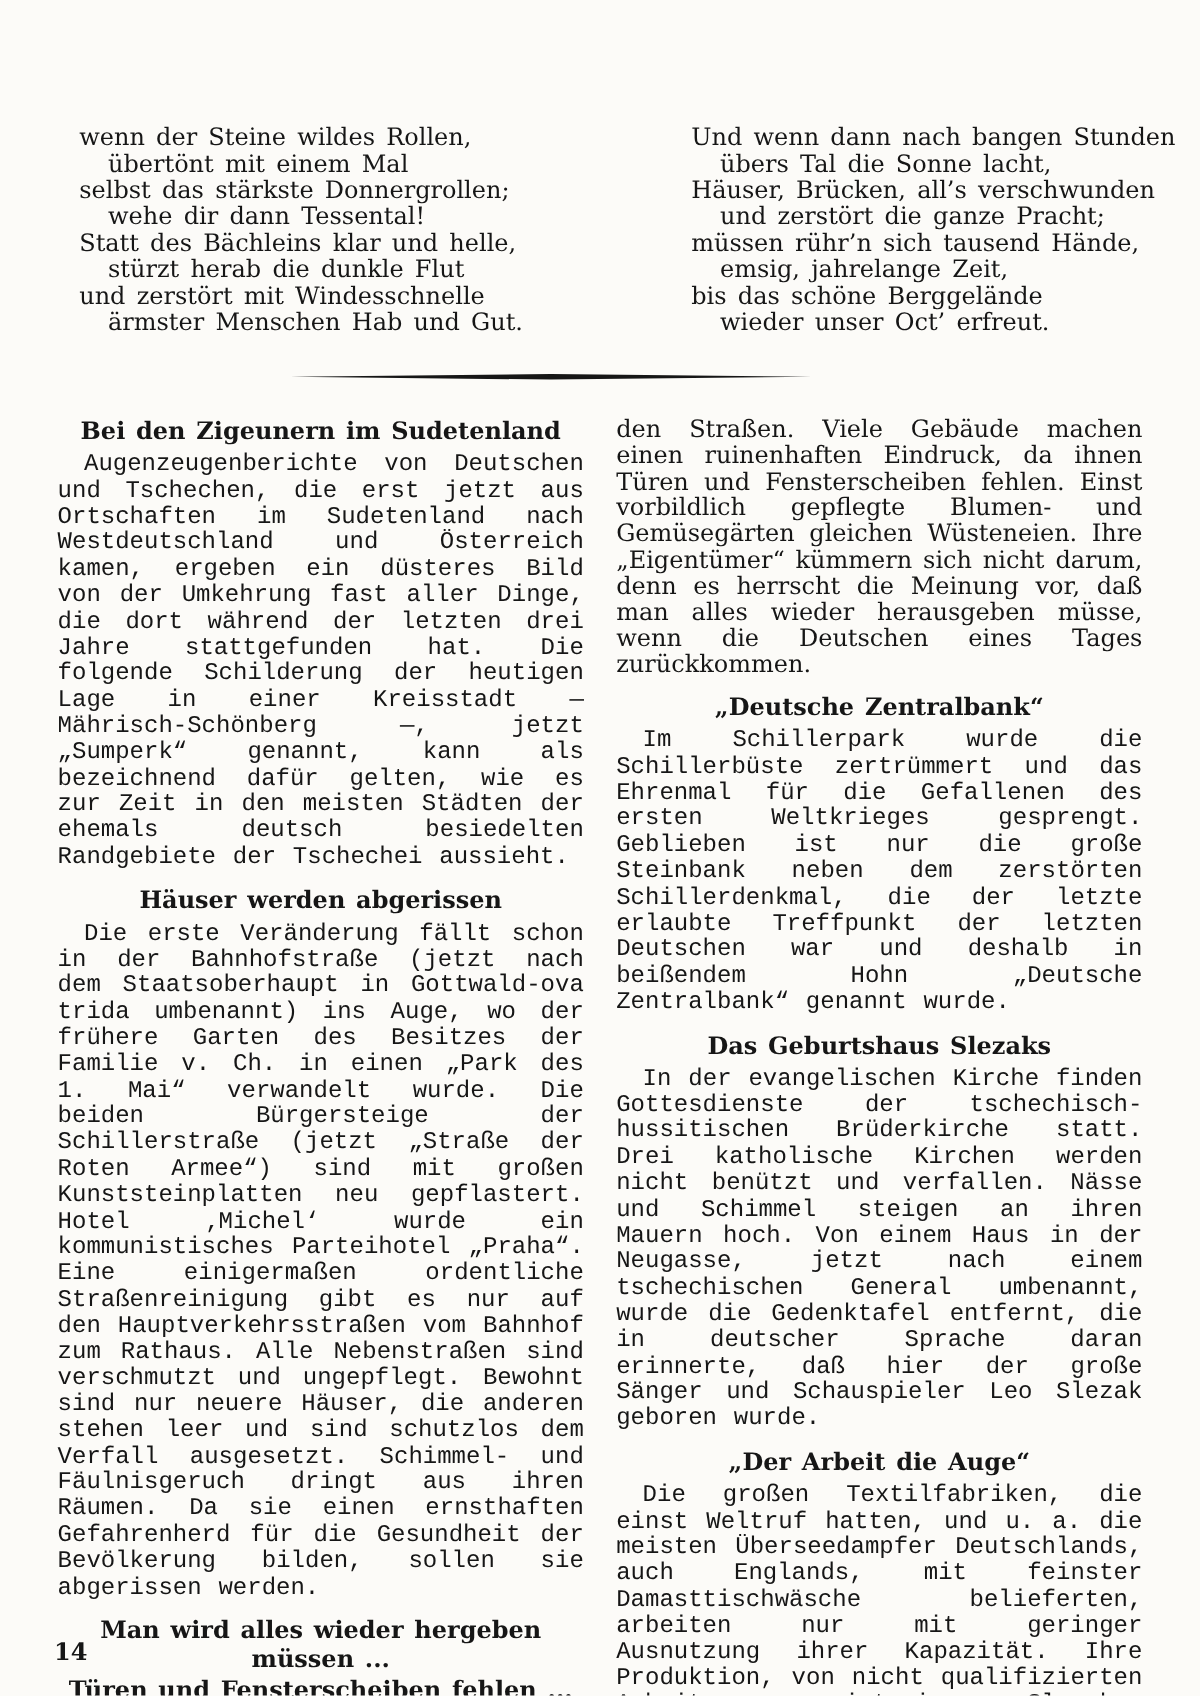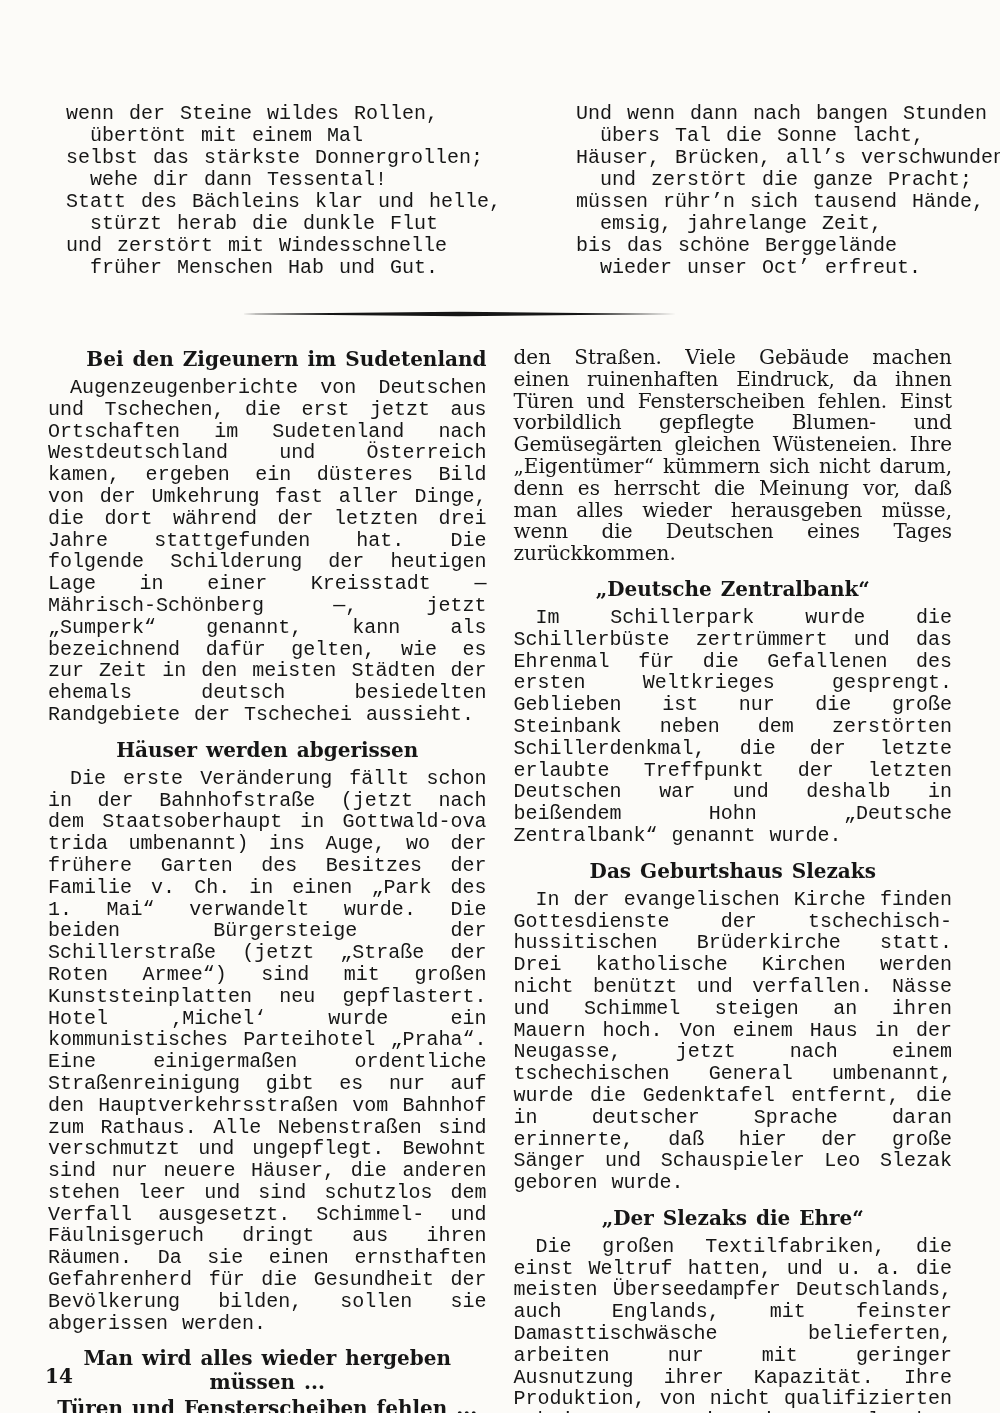--- a/index.html
+++ b/index.html
@@ -19,21 +19,20 @@
     position: absolute;
     top: 103px;
   }
   .poem-col.left  { left: 66px;  width: 430px; }
   .poem-col.right { left: 536px; width: 430px; margin-left: 40px; }
   .poem-line {
     font-size: 20px;
     line-height: 22px;
     white-space: nowrap;
     word-spacing: 3px;
-    font-family: Liberation Mono, monospace;
   }
   .poem-line:nth-child(even) { padding-left: 24px; }
 
   .rule-wrap {
     position: absolute;
     top: 311px;
     left: 242px;
     width: 434px;
     height: 6px;
   }
@@ -61,21 +60,21 @@
   .col p.cont-last { text-align-last: justify; }
 
   .col h3 {
     margin: 12px 0 6px 0;
     font-size: 20px;
     line-height: 24px;
     font-weight: bold;
     text-align: center;
     word-spacing: 2px;
   }
-  .col h3.first { margin-top: 0; text-align: right; }
+  .col h3.first { margin-top: 0; }
   .col h3.stack-top { margin-bottom: 0; }
   .col h3.stack-bottom { margin-top: 2px; margin-bottom: 4px; }
 
   .page-number {
     position: absolute;
     left: 45px;
     top: 1316px;
     font-size: 20px;
     font-weight: bold;
     margin-top: 48px;
@@ -85,21 +84,21 @@
 <body>
 
 <div class="poem-col left">
   <div class="poem-line">wenn der Steine wildes Rollen,</div>
   <div class="poem-line">übertönt mit einem Mal</div>
   <div class="poem-line">selbst das stärkste Donnergrollen;</div>
   <div class="poem-line">wehe dir dann Tessental!</div>
   <div class="poem-line">Statt des Bächleins klar und helle,</div>
   <div class="poem-line">stürzt herab die dunkle Flut</div>
   <div class="poem-line">und zerstört mit Windesschnelle</div>
-  <div class="poem-line">früher Menschen Hab und Gut.</div>
+  <div class="poem-line">ärmster Menschen Hab und Gut.</div>
 </div>
 
 <div class="poem-col right">
   <div class="poem-line">Und wenn dann nach bangen Stunden</div>
   <div class="poem-line">übers Tal die Sonne lacht,</div>
   <div class="poem-line">Häuser, Brücken, all’s verschwunden</div>
   <div class="poem-line">und zerstört die ganze Pracht;</div>
   <div class="poem-line">müssen rühr’n sich tausend Hände,</div>
   <div class="poem-line">emsig, jahrelange Zeit,</div>
   <div class="poem-line">bis das schöne Berggelände</div>
@@ -123,19 +122,19 @@
     <h3 class="stack-bottom">Türen und Fensterscheiben fehlen ...</h3>
     <p class="indent cont-last">In den Wohnhäusern des Kasernenviertels hausen Zigeuner, die früher in der Slowakei lebten. Ihre Kinder balgen sich nackt oder in wenigen Lumpen gehüllt auf</p>
   </div>
 
   <div class="col">
     <p>den Straßen. Viele Gebäude machen einen ruinenhaften Eindruck, da ihnen Türen und Fensterscheiben fehlen. Einst vorbildlich gepflegte Blumen- und Gemüsegärten gleichen Wüsteneien. Ihre „Eigentümer“ kümmern sich nicht darum, denn es herrscht die Meinung vor, daß man alles wieder herausgeben müsse, wenn die Deutschen eines Tages zurückkommen.</p>
     <h3>„Deutsche Zentralbank“</h3>
     <p class="indent">Im Schillerpark wurde die Schillerbüste zertrümmert und das Ehrenmal für die Gefallenen des ersten Weltkrieges gesprengt. Geblieben ist nur die große Steinbank neben dem zerstörten Schillerdenkmal, die der letzte erlaubte Treffpunkt der letzten Deutschen war und deshalb in beißendem Hohn „Deutsche Zentralbank“ genannt wurde.</p>
     <h3>Das Geburtshaus Slezaks</h3>
     <p class="indent">In der evangelischen Kirche finden Gottesdienste der tschechisch-hussitischen Brüderkirche statt. Drei katholische Kirchen werden nicht benützt und verfallen. Nässe und Schimmel steigen an ihren Mauern hoch. Von einem Haus in der Neugasse, jetzt nach einem tschechischen General umbenannt, wurde die Gedenktafel entfernt, die in deutscher Sprache daran erinnerte, daß hier der große Sänger und Schauspieler Leo Slezak geboren wurde.</p>
-    <h3>„Der Slezaks die Ehre“</h3>
+    <h3>„Der Arbeit die Auge“</h3>
     <p class="indent cont-last">Die großen Textilfabriken, die einst Weltruf hatten, und u. a. die meisten Überseedampfer Deutschlands, auch Englands, mit feinster Damasttischwäsche belieferten, arbeiten nur mit geringer Ausnutzung ihrer Kapazität. Ihre Produktion, von nicht qualifizierten Arbeitern, zumeist jungen Slowaken und Zigeunern beiderlei Geschlechts, hergestellt, wurde von manchen alten Auslandskunden als unbrauchbar zu-</p>
   </div>
 
 </div>
 
 <div class="page-number">14</div>
 
 </body></html>

